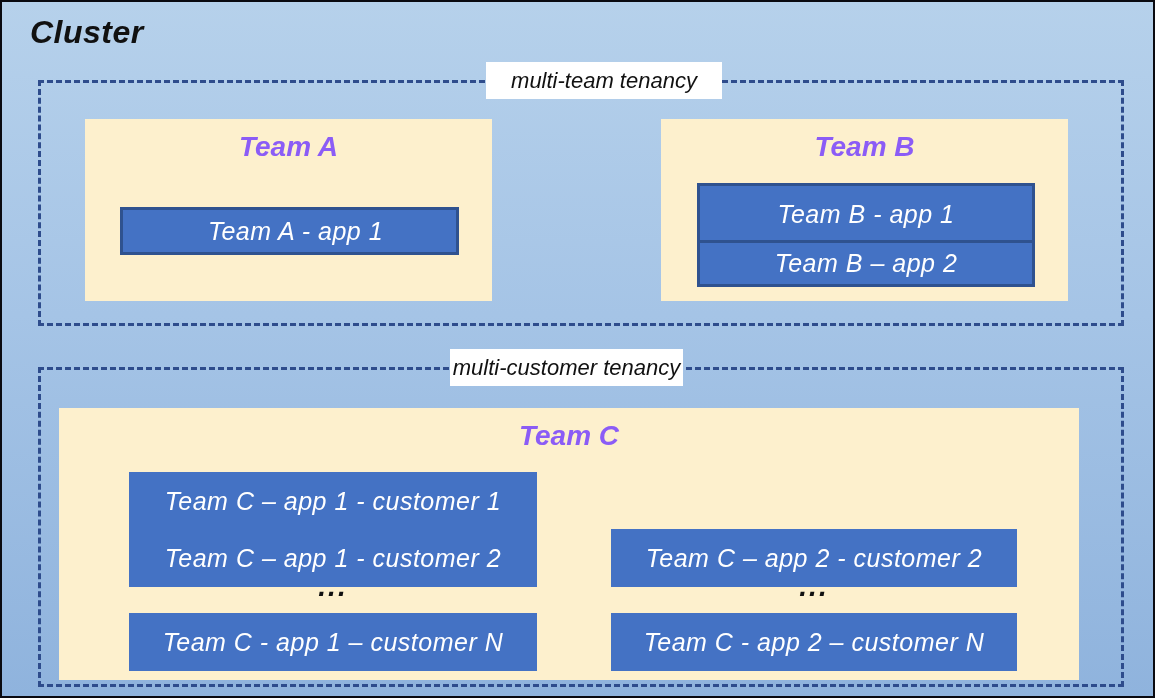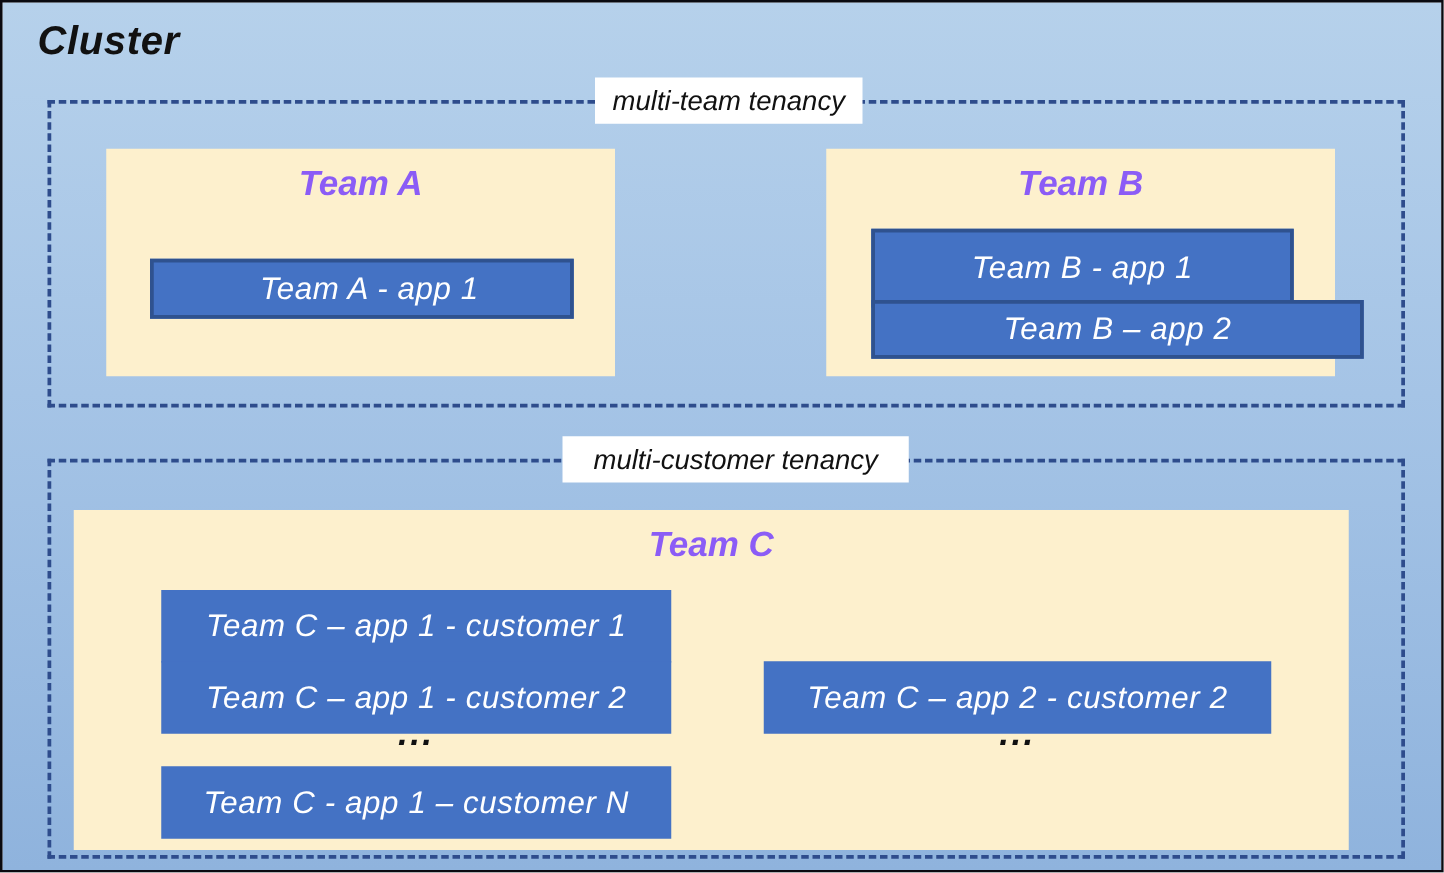--- a/index.html
+++ b/index.html
@@ -41,22 +41,22 @@
   .group-label {
     position: absolute;
     background: #ffffff;
     color: #111111;
     font-size: 22px;
     text-align: center;
     line-height: 37px;
     height: 37px;
     white-space: nowrap;
   }
-  .group-label.label-team     { left: 474px; top: 60px;  width: 214px; }
-  .group-label.label-customer { left: 448px; top: 347px; width: 277px; }
+  .group-label.label-team     { left: 484px; top: 60px;  width: 236px; }
+  .group-label.label-customer { left: 448px; top: 347px; width: 233px; }
 
   .team-box {
     position: absolute;
     background: #fdf0cd;
   }
   .team-box.team-a { left: 83px;  top: 117px; width: 407px;  height: 182px; }
   .team-box.team-b { left: 659px; top: 117px; width: 407px;  height: 182px; }
   .team-box.team-c { left: 57px;  top: 406px; width: 1020px; height: 272px; padding-left: 47px; }
 
   .team-title {
@@ -80,21 +80,21 @@
     justify-content: center;
     white-space: nowrap;
   }
   .app-box.bordered { border: 3px solid #2f528f; }
 
   
   .app-a1 { left: 35px; top: 88px; width: 339px; height: 48px; padding-left: 12px; }
 
   
   .app-b1 { left: 36px; top: 64px;  width: 338px; height: 63px; }
-  .app-b2 { left: 36px; top: 121px; width: 394px; height: 47px; }
+  .app-b2 { left: 36px; top: 121px; width: 338px; height: 47px; }
 
   
   .tc-col { position: absolute; top: 0; height: 100%; }
   .tc-col.col-left  { left: 70px;  width: 408px; }
   .tc-col.col-right { left: 552px; width: 406px; }
 
   .tc-app { left: 0; width: 100%; height: 58px; }
   .tc-row1 { top: 64px; }
   .tc-row2 { top: 121px; }
   .tc-rowN { top: 205px; }
@@ -143,17 +143,18 @@
       <div class="tc-col col-left">
         <div class="app-box tc-app tc-row1">Team C – app 1 - customer 1</div>
         <div class="app-box tc-app tc-row2">Team C – app 1 - customer 2</div>
         <div class="ellipsis">...</div>
         <div class="app-box tc-app tc-rowN">Team C - app 1 – customer N</div>
       </div>
 
       <div class="tc-col col-right">
         <div class="app-box tc-app tc-row2">Team C – app 2 - customer 2</div>
         <div class="ellipsis">...</div>
+        <div class="app-box tc-app tc-rowN">Team C - app 2 – customer N</div>
       </div>
     </div>
 
   </div>
 </div>
 
 </body></html>

